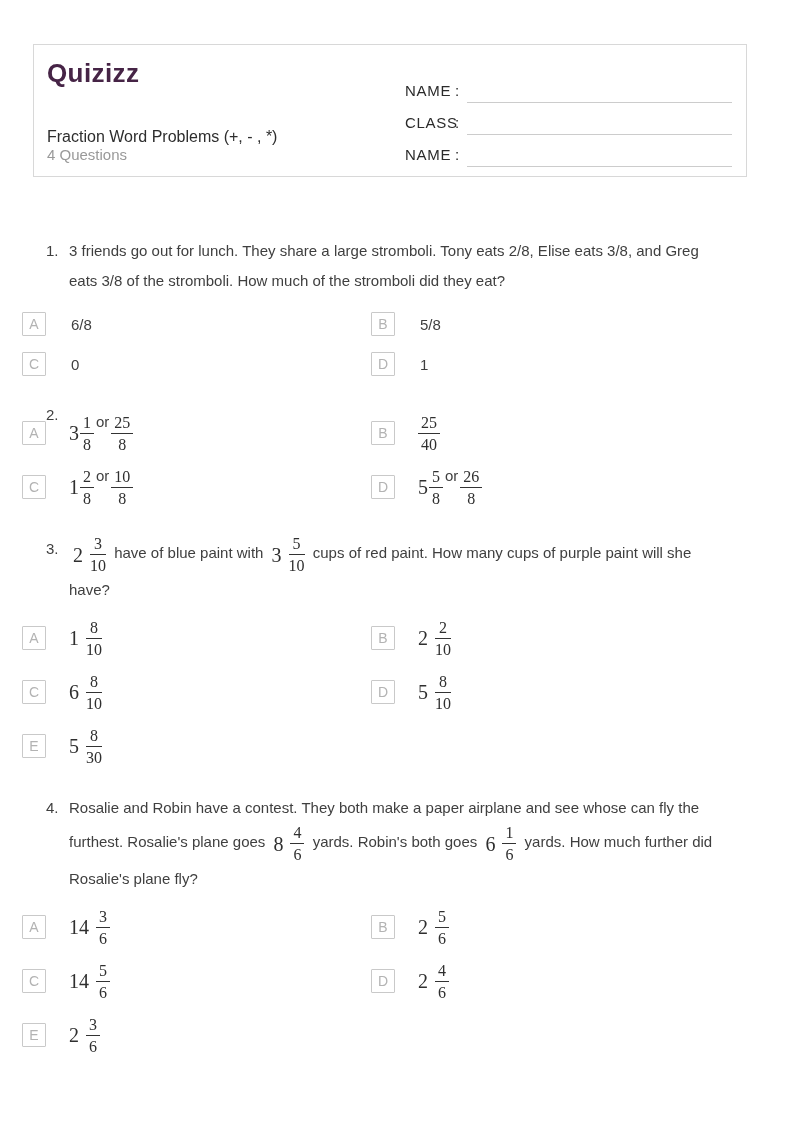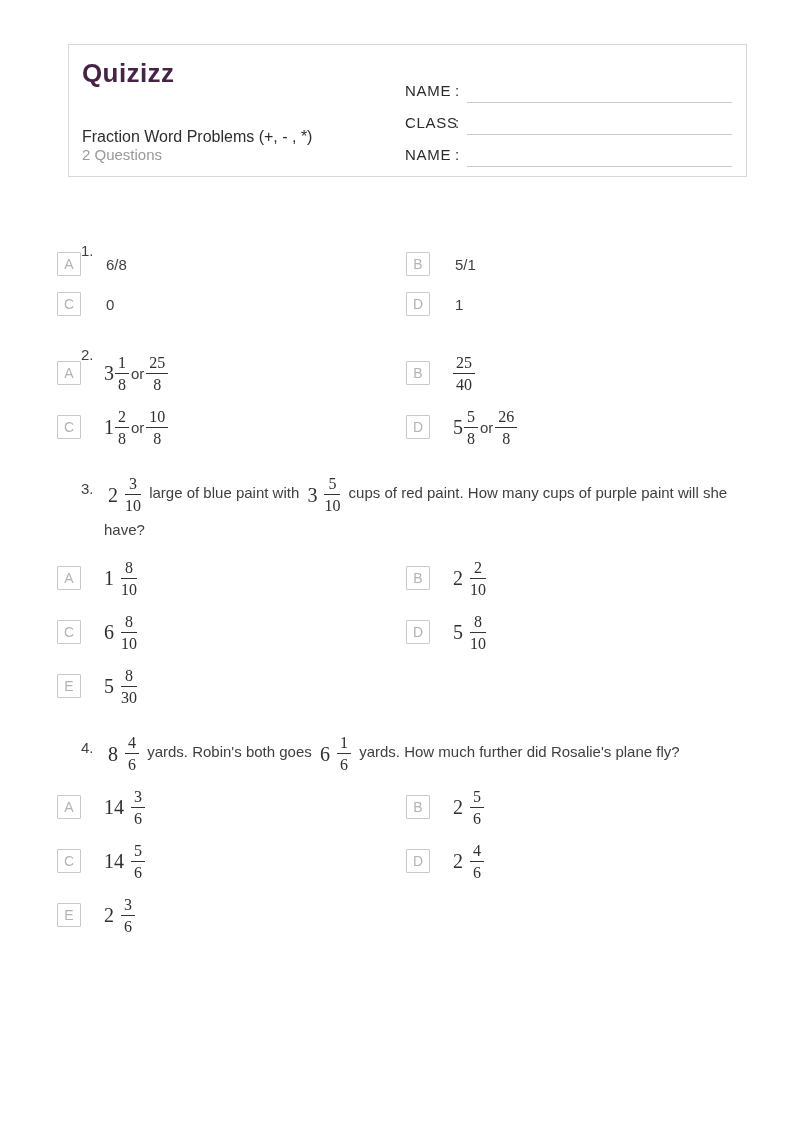--- a/index.html
+++ b/index.html
@@ -3,21 +3,21 @@
 <meta charset="utf-8">
 <style>
   * { box-sizing: border-box; }
   html, body { margin: 0; padding: 0; }
   body {
     width: 794px; height: 1123px; overflow: hidden;
     background: #ffffff;
     font-family: "Liberation Sans", sans-serif;
     color: #3f3f3f;
   }
-  .page { padding: 44px 47px 0 68px; }
+  .page { padding: 44px 47px 0 33px; }
 
   
   .hdr {
     border: 1px solid #d8d8d8;
     height: 133px;
     display: flex; justify-content: space-between;
     padding: 13px 14px 13px 13px;
   }
   .hdr-left { display: flex; flex-direction: column; justify-content: space-between; }
   .logo {
@@ -45,21 +45,21 @@
   }
   .options.tallrows { row-gap: 8px; margin-top: 10px; }
   .option { display: flex; align-items: center; }
   .tallrows .option { min-height: 46px; }
   .letterbox {
     flex: none; width: 24px; height: 24px;
     border: 1px solid #c9c9c9; border-radius: 1px;
     color: #b3b3b3; font-size: 14px;
     display: flex; align-items: center; justify-content: center;
   }
-  .ocontent { margin-left: 23px; font-size: 15px; display: inline-flex; align-items: center; }
+  .ocontent { margin-left: 23px; font-size: 15px; display: inline-flex; align-items: flex-start; }
   .ocontent .seg-text { margin: 0 2px; }
 
   
   .frac {
     display: inline-flex; align-items: center; vertical-align: middle;
     font-family: "Liberation Serif", serif; color: #2f2f2f;
   }
   .qtext .frac { margin: 0 4px; }
   .frac .whole { font-size: 20px; margin-right: 7px; line-height: 22px; }
   .frac.tight .whole { margin-right: 1px; }
@@ -72,21 +72,21 @@
 </style>
 </head>
 <body>
 
 <div class="page">
   <header class="hdr">
     <div class="hdr-left">
       <div class="logo">Quizizz</div>
       <div class="hdr-meta">
         <div class="title">Fraction Word Problems (+, - , *)</div>
-        <div class="subtitle">2 Questions</div>
+        <div class="subtitle">4 Questions</div>
       </div>
     </div>
     <div class="hdr-fields" id="hdr-fields">
         <div class="frow">
           <span class="flabel">NAME</span>
           <span class="fcolon">:</span>
           <span class="fline"></span>
         </div>
         <div class="frow">
           <span class="flabel">CLASS</span>
@@ -98,31 +98,32 @@
           <span class="fcolon">:</span>
           <span class="fline"></span>
         </div>
       </div>
   </header>
 
   <main id="questions">
       <section class="question">
         <div class="qnum">1.</div>
         <div class="qbody">
+          <div class="qtext"><span class="seg-text">3 friends go out for lunch. They share a large stromboli. Tony eats 2/8, Elise eats 3/8, and Greg eats 3/8 of the stromboli. How much of the stromboli did they eat?</span></div>
           <div class="options">
             <div class="option">
               <span class="letterbox">A</span>
               <span class="ocontent">
                 <span class="seg-text">6/8</span>
               </span>
             </div>
             <div class="option">
               <span class="letterbox">B</span>
               <span class="ocontent">
-                <span class="seg-text">5/1</span>
+                <span class="seg-text">5/8</span>
               </span>
             </div>
             <div class="option">
               <span class="letterbox">C</span>
               <span class="ocontent">
                 <span class="seg-text">0</span>
               </span>
             </div>
             <div class="option">
               <span class="letterbox">D</span>
@@ -210,21 +211,21 @@
       </section>
       <section class="question">
         <div class="qnum">3.</div>
         <div class="qbody">
           <div class="qtext"><span class="frac">
               <span class="whole">2</span>
               <span class="stack">
                 <span class="num">3</span>
                 <span class="den">10</span>
               </span>
-            </span><span class="seg-text"> large of blue paint with </span><span class="frac">
+            </span><span class="seg-text"> have of blue paint with </span><span class="frac">
               <span class="whole">3</span>
               <span class="stack">
                 <span class="num">5</span>
                 <span class="den">10</span>
               </span>
             </span><span class="seg-text"> cups of red paint.  How many cups of purple paint will she have?</span></div>
           <div class="options tallrows">
             <div class="option">
               <span class="letterbox">A</span>
               <span class="ocontent">
@@ -284,21 +285,21 @@
                   </span>
                 </span>
               </span>
             </div>
           </div>
         </div>
       </section>
       <section class="question">
         <div class="qnum">4.</div>
         <div class="qbody">
-          <div class="qtext"><span class="frac">
+          <div class="qtext"><span class="seg-text">Rosalie and Robin have a contest. They both make a paper airplane and see whose can fly the furthest. Rosalie's plane goes </span><span class="frac">
               <span class="whole">8</span>
               <span class="stack">
                 <span class="num">4</span>
                 <span class="den">6</span>
               </span>
             </span><span class="seg-text"> yards. Robin's both goes </span><span class="frac">
               <span class="whole">6</span>
               <span class="stack">
                 <span class="num">1</span>
                 <span class="den">6</span>

